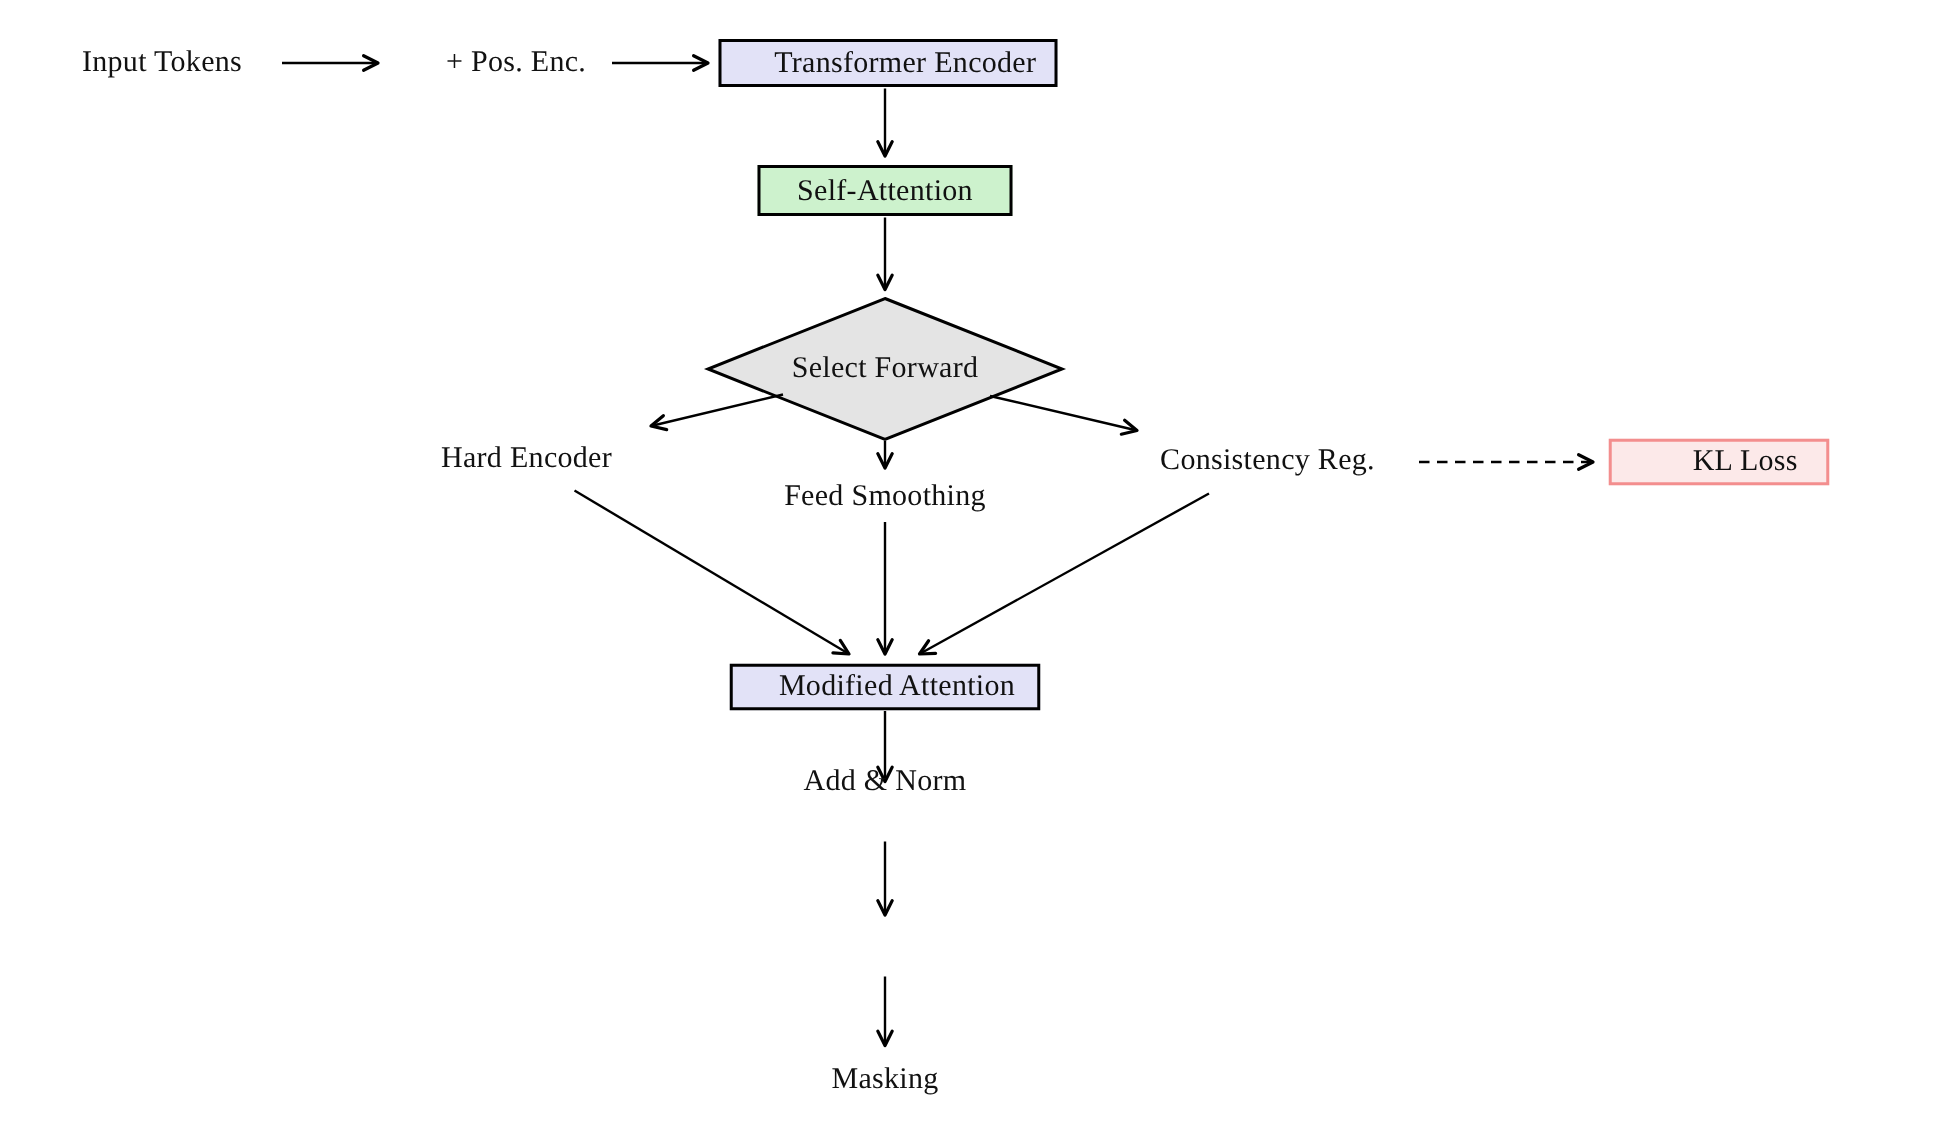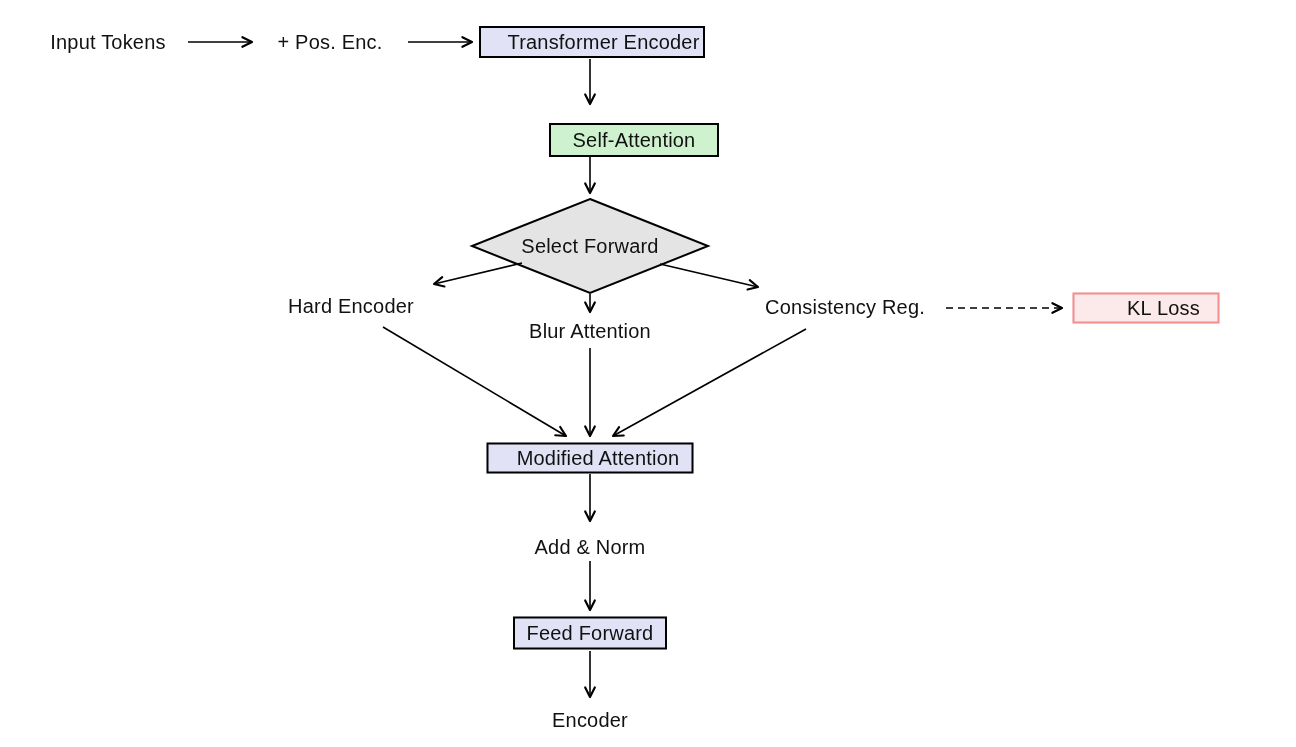--- a/index.html
+++ b/index.html
@@ -5,21 +5,21 @@
   html, body {
     margin: 0;
     padding: 0;
     background: #ffffff;
   }
   .canvas {
     position: relative;
     width: 1263px;
     height: 747px;
     background: #ffffff;
-    font-family: Liberation Sans, sans-serif;
+    font-family: Liberation Serif, serif;
     color: #111111;
     overflow: hidden;
   }
   .edges {
     position: absolute;
     left: 0;
     top: 0;
     width: 1296px;
     height: 747px;
   }
@@ -97,37 +97,36 @@
     <line class="edge" x1="590" y1="348" x2="590" y2="436" marker-end="url(#arrow)"></line>
     <line class="edge" x1="806" y1="329" x2="613" y2="436" marker-end="url(#arrow)"></line>
     <line class="edge dashed" x1="946" y1="308" x2="1062" y2="308" marker-end="url(#arrow)"></line>
     <line class="edge" x1="590" y1="474" x2="590" y2="521" marker-end="url(#arrow)"></line>
     <line class="edge" x1="590" y1="561" x2="590" y2="610" marker-end="url(#arrow)"></line>
     <line class="edge" x1="590" y1="651" x2="590" y2="697" marker-end="url(#arrow)"></line>
   </svg>
 
   <div class="node" style="left:108px; top:42px;">Input Tokens</div>
 
-  <div class="node" style="left:330px; top:42px;">+ Pos. Enc.</div>
+  <div class="node" style="left:344px; top:42px;">+ Pos. Enc.</div>
 
   <div class="node box w-te" style="left:592px; top:42px;">Transformer Encoder</div>
 
-  <div class="node box green w-sa" style="left:590px; top:140px;margin-left:44px;">Self-Attention</div>
+  <div class="node box green w-sa" style="left:590px; top:127px;">Self-Attention</div>
 
   <div class="node" style="left:590px; top:246px;">Select Forward</div>
 
   <div class="node" style="left:351px; top:306px;">Hard Encoder</div>
 
-  <div class="node" style="left:590px; top:331px;">Blur Attention</div>
+  <div class="node" style="left:590px; top:331px;">Feed Smoothing</div>
 
   <div class="node" style="left:845px; top:307px;">Consistency Reg.</div>
 
   <div class="node box pink w-kl" style="left:1146px; top:308px;">KL Loss</div>
 
   <div class="node box w-ma" style="left:590px; top:458px;">Modified Attention</div>
 
-  <div class="node" style="left:590px; top:547px;">Add &amp; Norm</div>
+  <div class="node" style="left:590px; top:521px;">Add &amp; Norm</div>
 
-  <div class="node box w-ff" style="left:590px; top:633px;">Feed Forward</div>
 
-  <div class="node" style="left:590px; top:720px;">Encoder</div>
+  <div class="node" style="left:590px; top:720px;">Masking</div>
 
 </div>
 
 </body></html>

